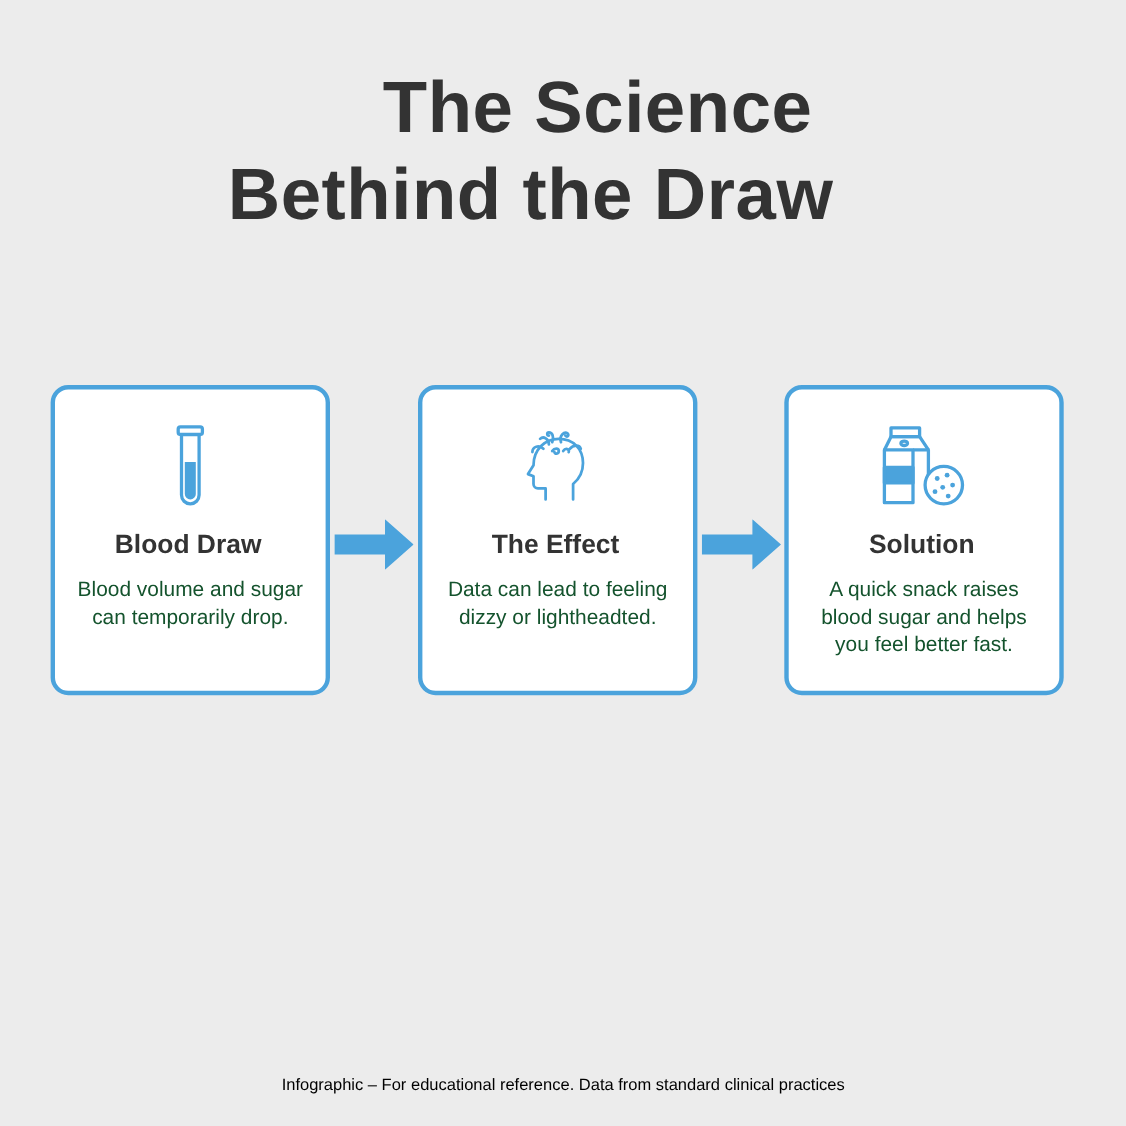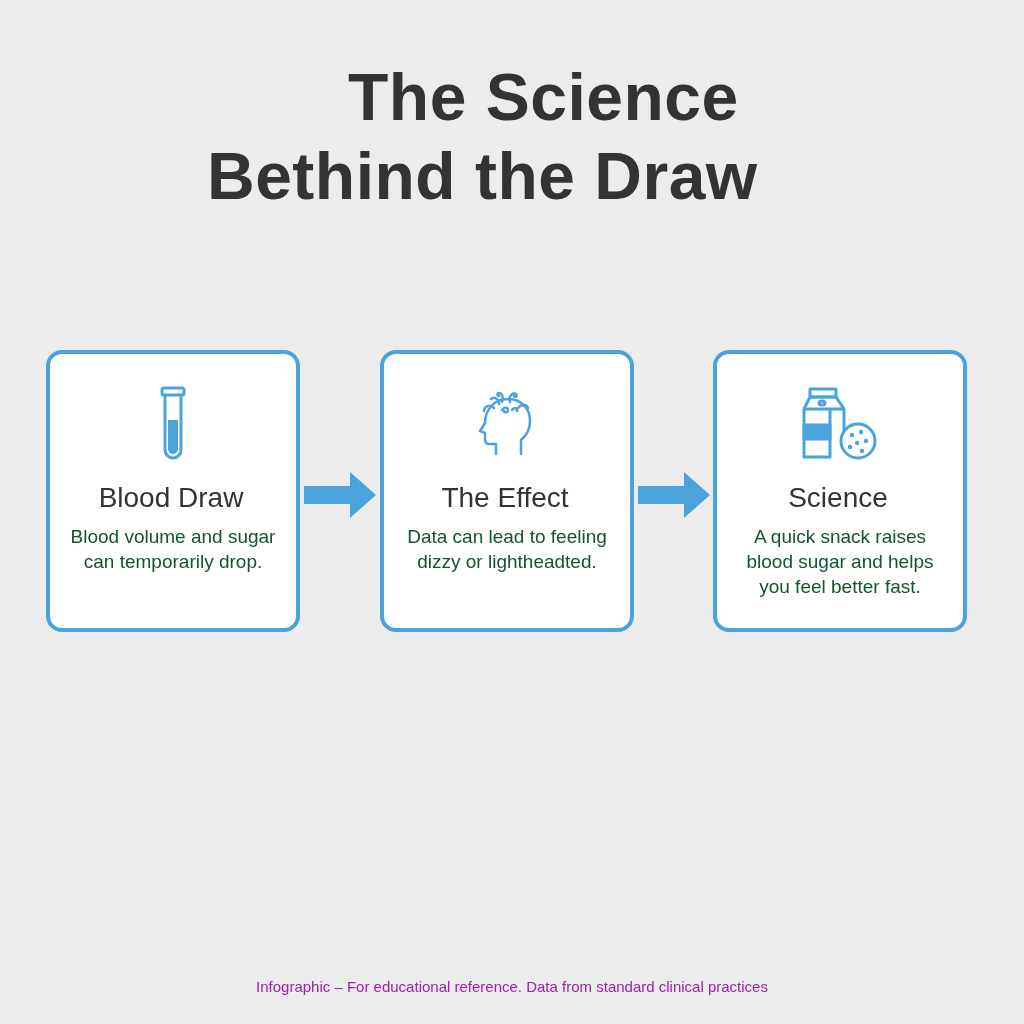--- a/index.html
+++ b/index.html
@@ -40,22 +40,22 @@
     left: 50%;
     top: 30px;
     transform: translateX(-50%);
     width: 90px; height: 80px;
     display: flex; align-items: center; justify-content: center;
   }
   .card .heading {
     position: absolute;
     left: 0; right: 4px;
     top: 128px;
-    font-weight: normal;
-    font-size: 28px;
+    font-weight: bold;
+    font-size: 24px;
     color: #333333;
   }
   .card .desc {
     position: absolute;
     left: 14px; right: 14px;
     top: 170px;
     font-size: 19px;
     line-height: 25px;
     color: #14532d;
   }
@@ -70,21 +70,21 @@
   }
   #arrow1 { left: 304px; }
   #arrow2 { left: 638px; }
 
   .footer {
     position: absolute;
     top: 978px;
     left: 0; right: 0;
     text-align: center;
     font-size: 15px;
-    color: #a21caf;
+    color: #000000;
   }
 </style>
 </head>
 <body>
 
 <div class="title l1">The Science</div>
 <div class="title l2">Bethind the Draw</div>
 
 <div class="card" id="card1">
   <div class="icon">
@@ -138,17 +138,17 @@
       <rect x="4" y="38" width="26" height="14" fill="#4ba3dc"></rect>
       <circle cx="58" cy="54" r="17" fill="#ffffff"></circle>
       <circle cx="52" cy="48" r="2.2" fill="#4ba3dc" stroke="none"></circle>
       <circle cx="61" cy="45" r="2.2" fill="#4ba3dc" stroke="none"></circle>
       <circle cx="66" cy="54" r="2.2" fill="#4ba3dc" stroke="none"></circle>
       <circle cx="57" cy="56" r="2.2" fill="#4ba3dc" stroke="none"></circle>
       <circle cx="50" cy="60" r="2.2" fill="#4ba3dc" stroke="none"></circle>
       <circle cx="62" cy="64" r="2.2" fill="#4ba3dc" stroke="none"></circle>
     </svg>
   </div>
-  <div class="heading">Science</div>
+  <div class="heading">Solution</div>
   <div class="desc">A quick snack raises blood sugar and helps you feel better fast.</div>
 </div>
 
 <div class="footer">Infographic – For educational reference. Data from standard clinical practices</div>
 
 </body></html>

